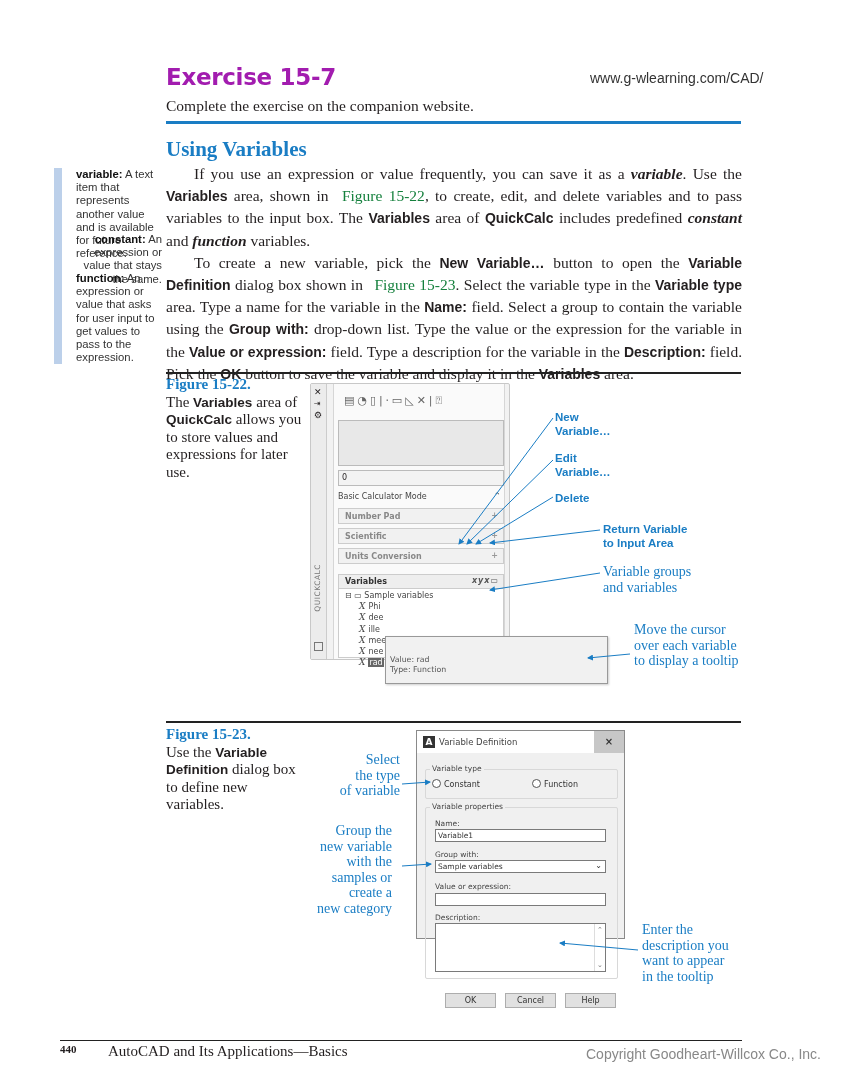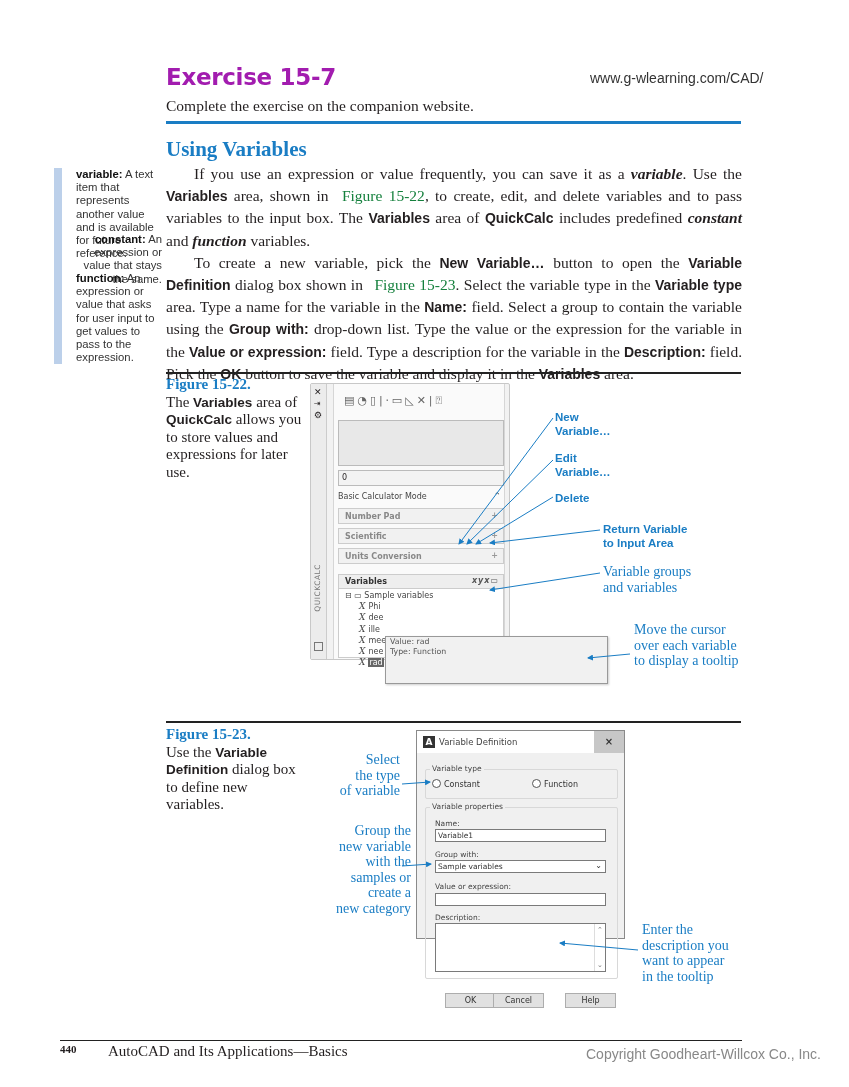--- a/index.html
+++ b/index.html
@@ -31,21 +31,21 @@
   .qc-mode .chev { position: absolute; right: 3px; top: -1px; font-size: 9px; }
   .qc-sec { left: 4px; width: 166px; height: 16px; background: #f1f1f1; border: 1px solid #ccc; font-size: 8px; color: #888; font-weight: bold; padding: 3px 6px; }
   .qc-sec .pl { position: absolute; right: 5px; top: 2px; color: #999; }
   .qc-vars { left: 4px; top: 190px; width: 166px; height: 84px; background: #fff; border: 1px solid #ccc; }
   .qc-vars-h { left: 0; top: 0; width: 100%; height: 14px; background: #eee; border-bottom: 1px solid #ccc; font-size: 8px; font-weight: bold; padding: 2px 6px; color: #333; }
   .qc-vars-h .ic { position: absolute; right: 4px; top: 1px; font-size: 8px; font-style: italic; color: #555; letter-spacing: 1px; }
   .tree { left: 6px; top: 16px; font-size: 8px; color: #444; line-height: 10.2px; }
   .tree .x { font-family: "DejaVu Serif", serif; font-style: italic; font-size: 9px; margin-right: 3px; }
   .tree .sel { background: #666; color: #fff; padding: 0 1px; }
   .qc-label { left: 2px; top: 180px; writing-mode: vertical-rl; transform: rotate(180deg); font-size: 7.5px; color: #777; letter-spacing: 0.5px; }
-  .tooltip { left: 385px; top: 636px; width: 223px; height: 48px; background: #f1f1f1; border: 1px solid #999; font-family: "DejaVu Sans", sans-serif; font-size: 7.8px; line-height: 10px; color: #555; padding: 0 4px; box-shadow: 1px 1px 2px rgba(0,0,0,0.2); }
+  .tooltip { left: 385px; top: 636px; width: 223px; height: 48px; background: #f1f1f1; border: 1px solid #999; font-family: "DejaVu Sans", sans-serif; font-size: 7.8px; line-height: 10px; color: #555; padding: 18px 4px; box-shadow: 1px 1px 2px rgba(0,0,0,0.2); }
   .callout-sans { font-family: "Liberation Sans", sans-serif; font-weight: bold; font-size: 11.5px; line-height: 14px; color: #1a7dc4; }
   .callout-serif { font-size: 14px; line-height: 15.5px; color: #1a7dc4; }
   
   .dlg { left: 416px; top: 730px; width: 209px; height: 209px; background: #f0f0f0; border: 1px solid #8a8a8a; font-family: "DejaVu Sans", sans-serif; font-size: 8px; color: #333; }
   .dlg-title { left: 0; top: 0; width: 100%; height: 22px; background: #fff; padding: 5px 6px; font-size: 8.5px; color: #444; }
   .dlg-title .logo { display: inline-block; width: 12px; height: 12px; background: #333; color: #fff; font-weight: bold; text-align: center; font-size: 9px; line-height: 12px; margin-right: 4px; vertical-align: middle; }
   .dlg-close { position: absolute; right: 0; top: 0; width: 30px; height: 22px; background: #c7c7c7; text-align: center; font-weight: bold; font-size: 10px; line-height: 22px; color: #333; }
   .grp { left: 8px; width: 193px; border: 1px solid #d8d8d8; border-radius: 2px; }
   .grp-l { position: absolute; left: 4px; top: -6px; background: #f0f0f0; padding: 0 2px; font-size: 7.5px; color: #444; }
   .radio { display: inline-block; width: 9px; height: 9px; border: 1px solid #555; border-radius: 50%; vertical-align: -1px; margin-right: 3px; background: #fff; }
@@ -155,21 +155,21 @@
 <div class="abs fig-cap" style="top:726px;width:130px;">
   <span class="fl">Figure 15-23.</span>
   <span>Use the </span><span class="k">Variable Definition</span><span> dialog box to define new variables.</span>
 </div>
 
 <div class="abs callout-serif" style="left:320px;top:752px;width:80px;text-align:right;">
     <div>Select</div>
     <div>the type</div>
     <div>of variable</div>
   </div>
-<div class="abs callout-serif" style="left:321px;top:823px;width:90px;text-align:right;">
+<div class="abs callout-serif" style="left:302px;top:823px;width:90px;text-align:right;">
     <div>Group the</div>
     <div>new variable</div>
     <div>with the</div>
     <div>samples or</div>
     <div>create a</div>
     <div>new category</div>
   </div>
 <div class="abs callout-serif" style="left:642px;top:922px;">
     <div>Enter the</div>
     <div>description you</div>
@@ -196,21 +196,21 @@
   <div class="abs fld-l" style="top:151px;left:18px;">Value or expression:</div>
   <div class="abs fld" style="top:162px;left:18px;"></div>
   <div class="abs fld-l" style="top:182px;left:18px;">Description:</div>
   <div class="abs ta" style="top:192px;left:18px;">
     <div class="ta-sb">
         <div style="margin-top:2px;">⌃</div>
         <div style="position:absolute;bottom:2px;width:100%;">⌄</div>
       </div>
   </div>
   <div class="abs btn" style="left:28px;">OK</div>
-  <div class="abs btn" style="left:76px;">Cancel</div>
+  <div class="abs btn" style="left:88px;">Cancel</div>
   <div class="abs btn" style="left:148px;">Help</div>
 </div>
 
 <svg class="arrows" width="849" height="1087">
   <defs>
       <marker id="ah" markerWidth="6" markerHeight="6" refX="5" refY="3" orient="auto">
         <path d="M0,0 L6,3 L0,6 Z" fill="#1a7dc4"></path>
       </marker>
     </defs>
   <g stroke="#1a7dc4" stroke-width="1" fill="none" marker-end="url(#ah)">

